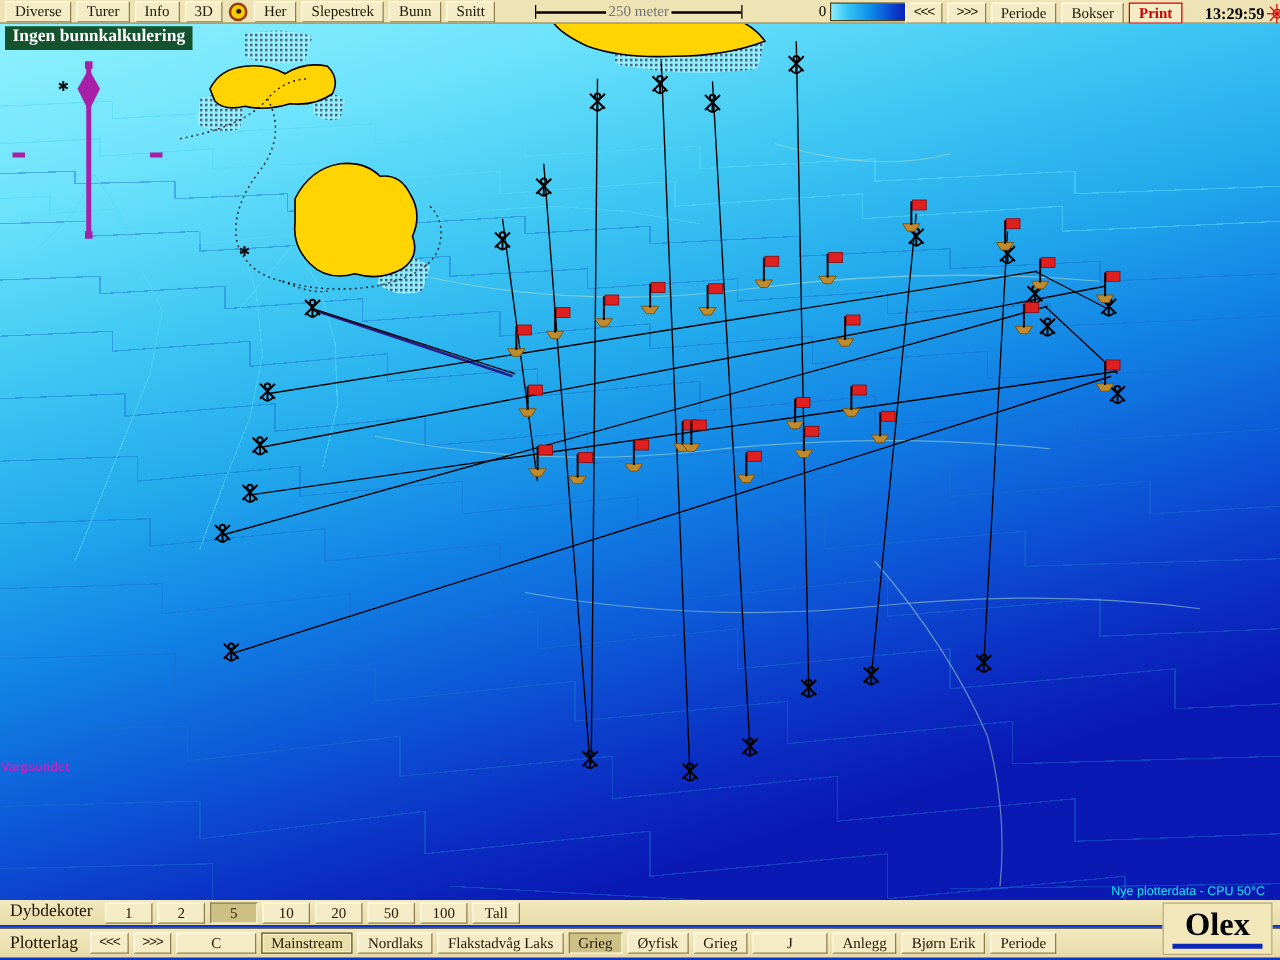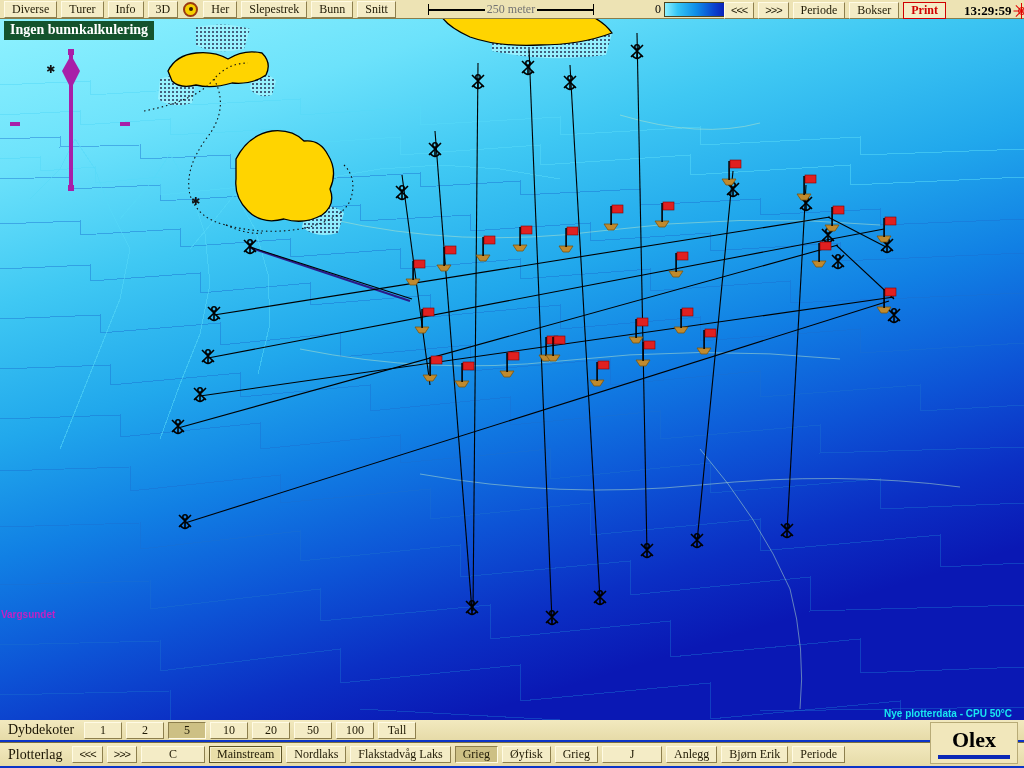--- a/index.html
+++ b/index.html
@@ -62,26 +62,26 @@
   #map{position:absolute;left:0;top:19px;width:1024px;height:701px;overflow:hidden;background:#8ff2ff;}
   #map svg{display:block;}
 
   
   #banner{position:absolute;left:4px;top:21px;background:#14532d;color:#ffffff;
           font-family:"Liberation Serif",serif;font-weight:bold;font-size:14px;
           padding:1px 6px 2px 6px;letter-spacing:0px;z-index:30;}
 
   
   #cpu{position:absolute;right:12px;top:708px;color:#19e6f0;font-family:"Liberation Sans",sans-serif;
-       font-size:10px;font-weight:bold;z-index:25;white-space:nowrap;}
+       font-size:10px;font-weight:normal;z-index:25;white-space:nowrap;}
   
   #olex{position:absolute;right:6px;top:722px;width:86px;height:40px;background:#f1e7bb;
         border:1px solid #b8ab77;display:flex;flex-direction:column;align-items:center;
         justify-content:center;z-index:25;}
-  #olex .t{font-family:"Liberation Serif",serif;font-weight:bold;font-size:22px;color:#000;
+  #olex .t{font-family:"Liberation Serif",serif;font-weight:bold;font-size:26px;color:#000;
            line-height:26px;}
   #olex .u{width:72px;height:4px;background:#0b28b6;margin-top:2px;}
 
   #place{position:absolute;left:-8px;top:590px;color:#c321c3;font-family:"Liberation Sans",sans-serif;
          font-size:10px;font-weight:bold;z-index:22;white-space:nowrap;}
 </style>
 </head>
 <body>
 
 <div id="app">

